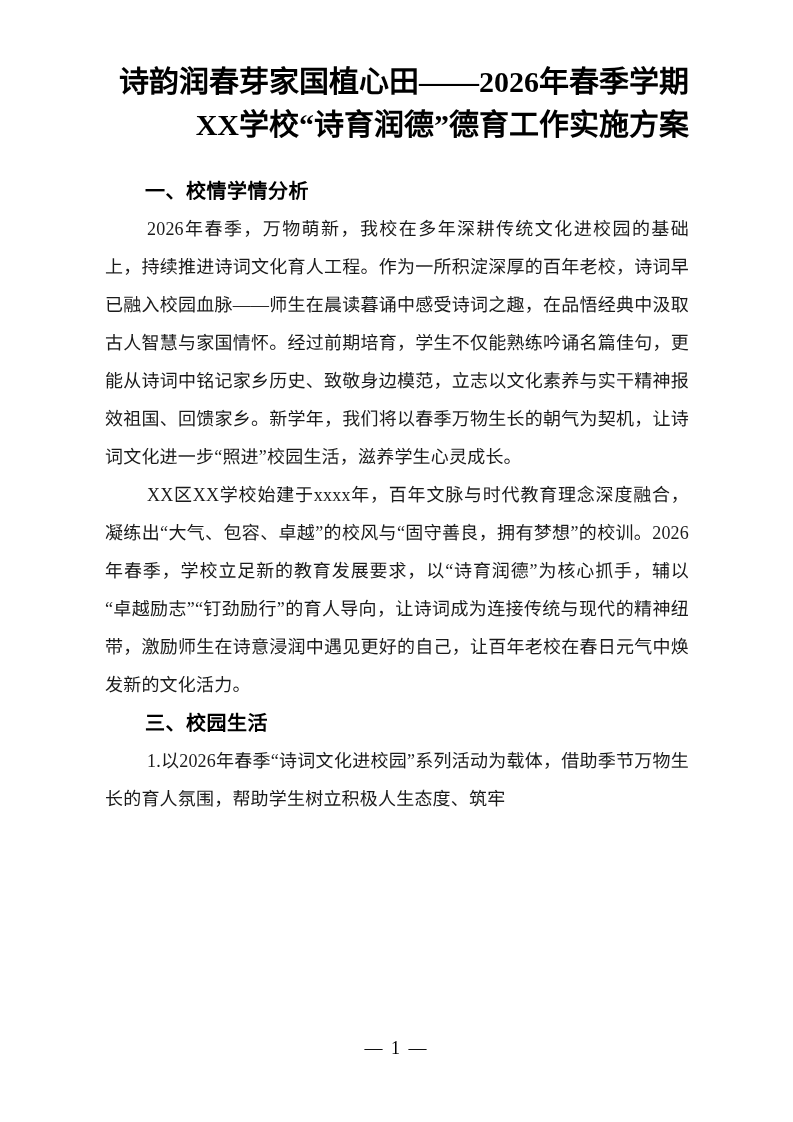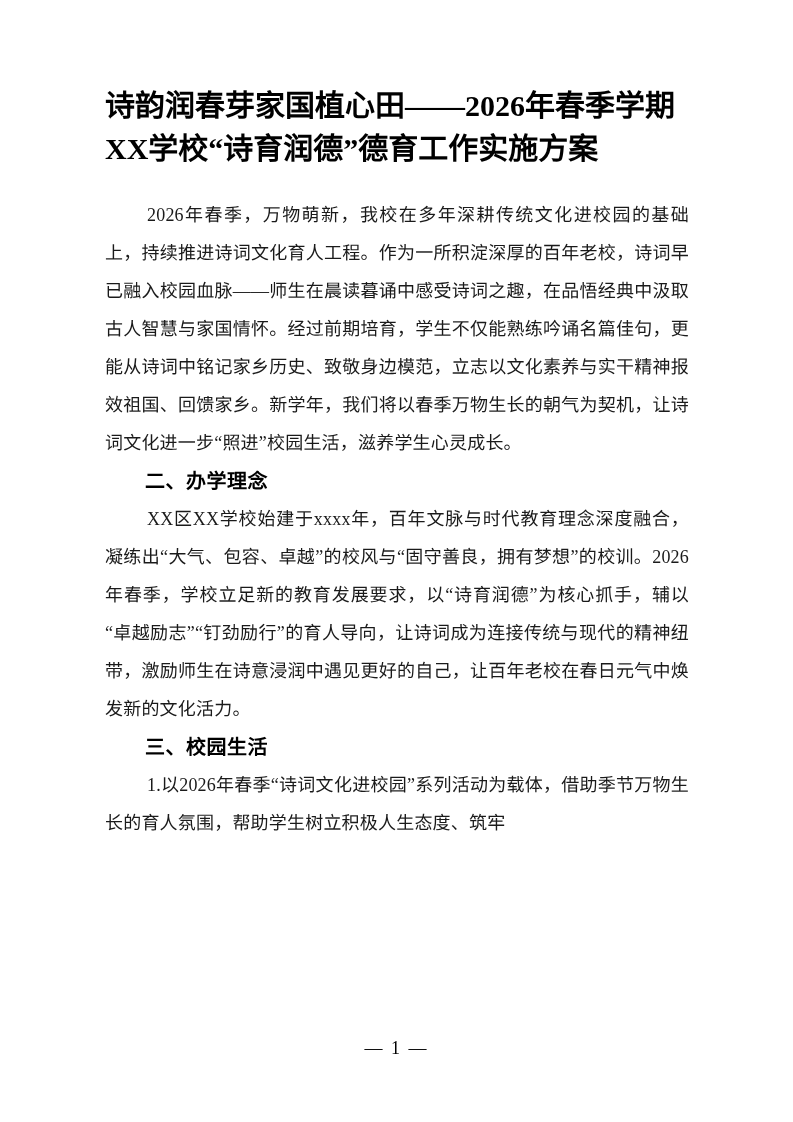--- a/index.html
+++ b/index.html
@@ -28,25 +28,25 @@
     top: 0;
     width: 584px;
   }
 
   
   .doc-title {
     font-family: "Liberation Serif", "DejaVu Serif", serif;
     font-weight: bold;
     font-size: 30px;
     line-height: 43px;
-    text-align: left;
+    text-align: right;
     letter-spacing: 0px;
     color: #000000;
     margin: 0;
-    padding-top: 84px;
+    padding-top: 60px;
     word-break: break-all;
   }
 
   
   .section-heading {
     font-family: "Liberation Serif", "DejaVu Serif", serif;
     font-weight: bold;
     font-size: 20px;
     line-height: 38px;
     color: #000000;
@@ -88,23 +88,23 @@
 <body>
 
 <div class="page">
 
   <div class="content">
 
     <h1 class="doc-title">诗韵润春芽家国植心田——2026年春季学期XX学校“诗育润德”德育工作实施方案</h1>
 
     <div class="spacer-sm"></div>
 
+    <h2 class="section-heading">一、校情学情分析</h2>
     <p class="para">2026年春季，万物萌新，我校在多年深耕传统文化进校园的基础上，持续推进诗词文化育人工程。作为一所积淀深厚的百年老校，诗词早已融入校园血脉——师生在晨读暮诵中感受诗词之趣，在品悟经典中汲取古人智慧与家国情怀。经过前期培育，学生不仅能熟练吟诵名篇佳句，更能从诗词中铭记家乡历史、致敬身边模范，立志以文化素养与实干精神报效祖国、回馈家乡。新学年，我们将以春季万物生长的朝气为契机，让诗词文化进一步“照进”校园生活，滋养学生心灵成长。</p>
 
-    <h2 class="section-heading">二、办学理念</h2>
     <p class="para">XX区XX学校始建于xxxx年，百年文脉与时代教育理念深度融合，凝练出“大气、包容、卓越”的校风与“固守善良，拥有梦想”的校训。2026年春季，学校立足新的教育发展要求，以“诗育润德”为核心抓手，辅以“卓越励志”“钉劲励行”的育人导向，让诗词成为连接传统与现代的精神纽带，激励师生在诗意浸润中遇见更好的自己，让百年老校在春日元气中焕发新的文化活力。</p>
 
     <h2 class="section-heading">三、校园生活</h2>
     <p class="para">1.以2026年春季“诗词文化进校园”系列活动为载体，借助季节万物生长的育人氛围，帮助学生树立积极人生态度、筑牢</p>
 
   </div>
 
   <div class="page-footer">— 1 —</div>
 
 </div>

